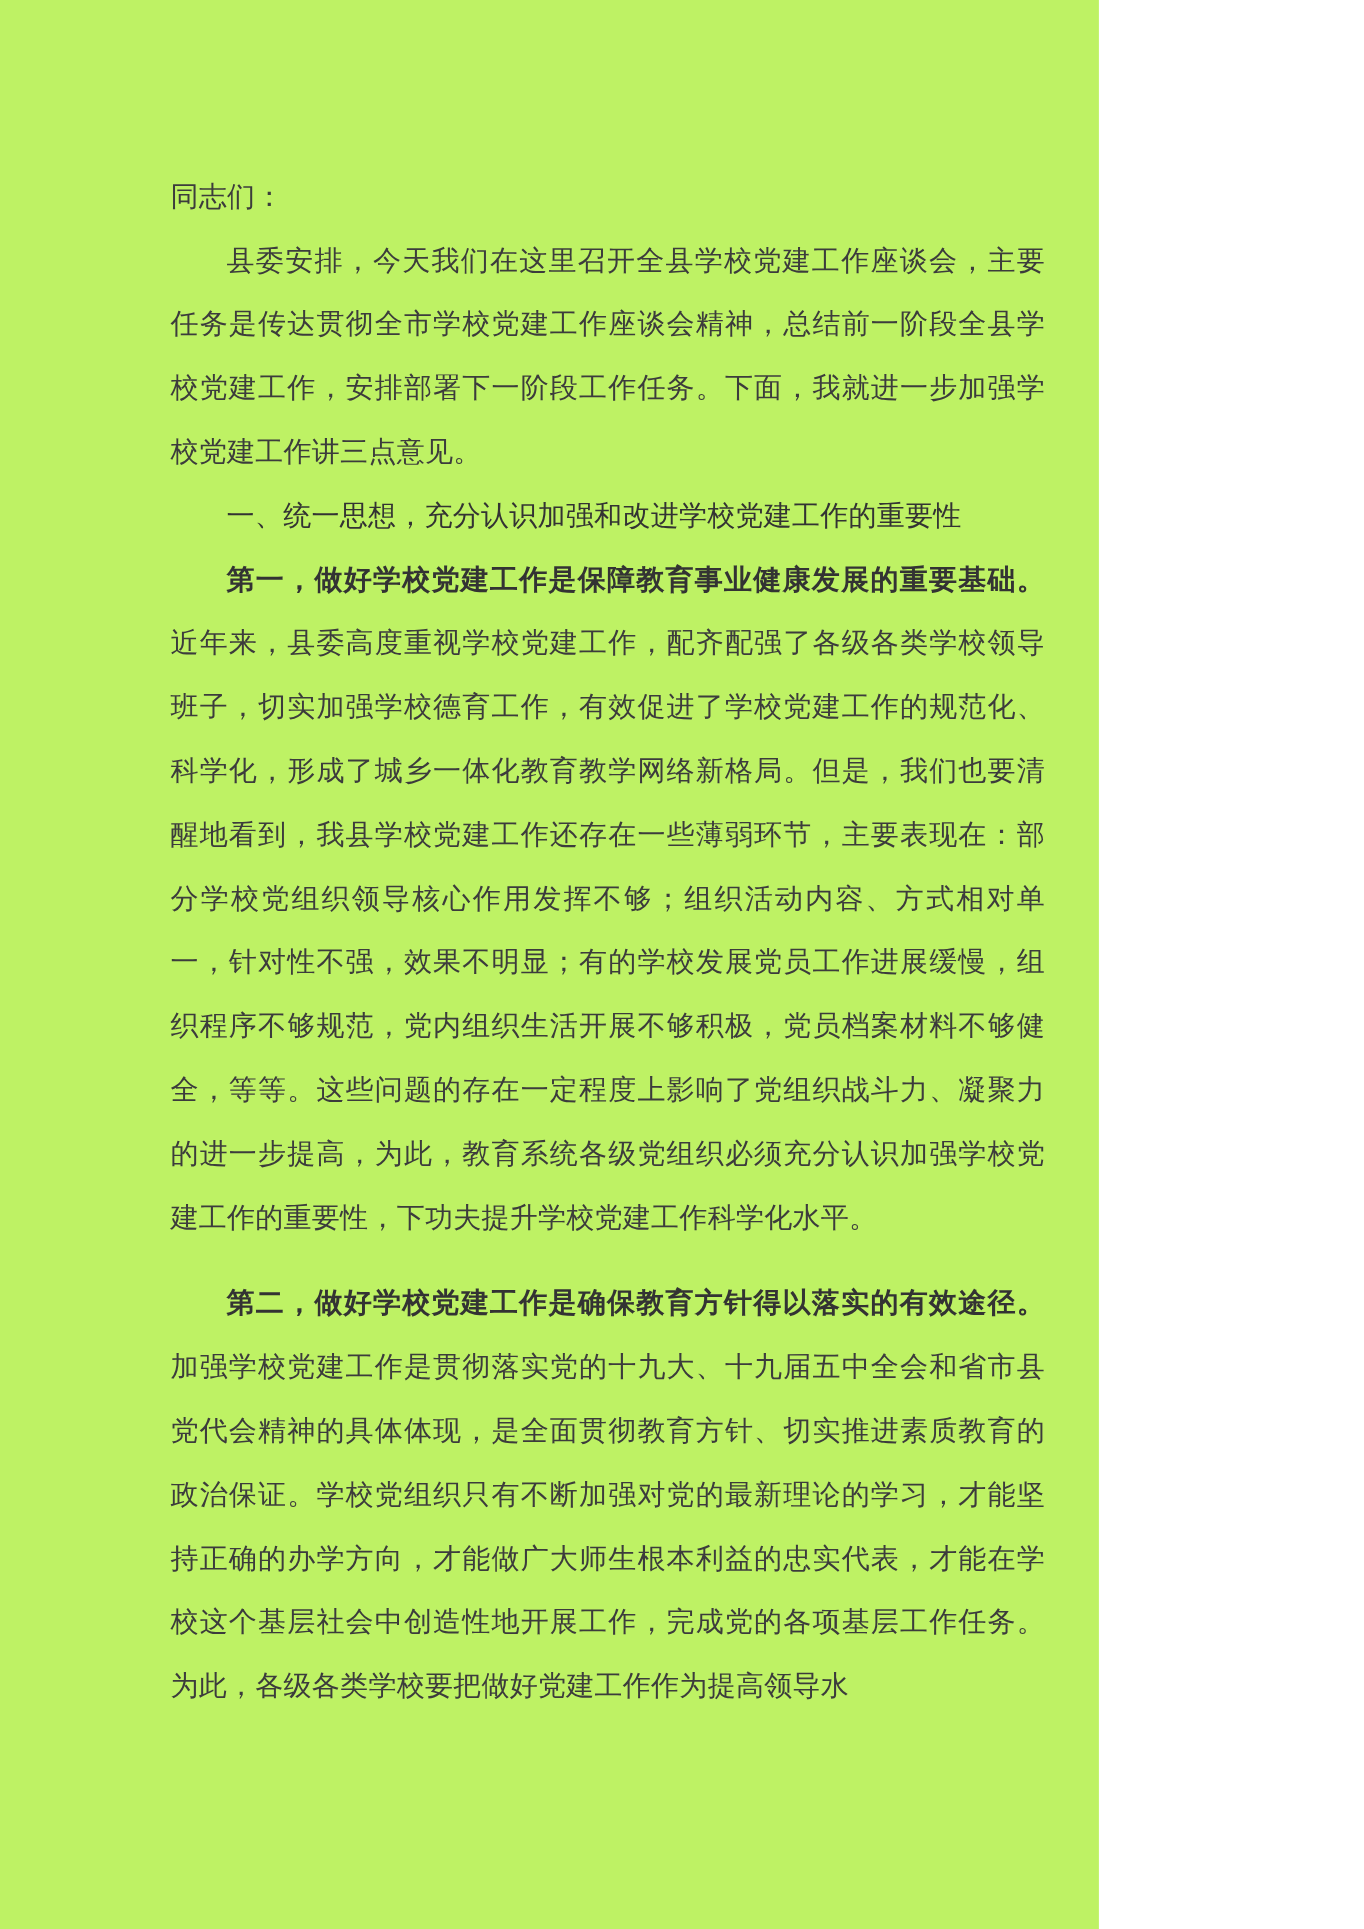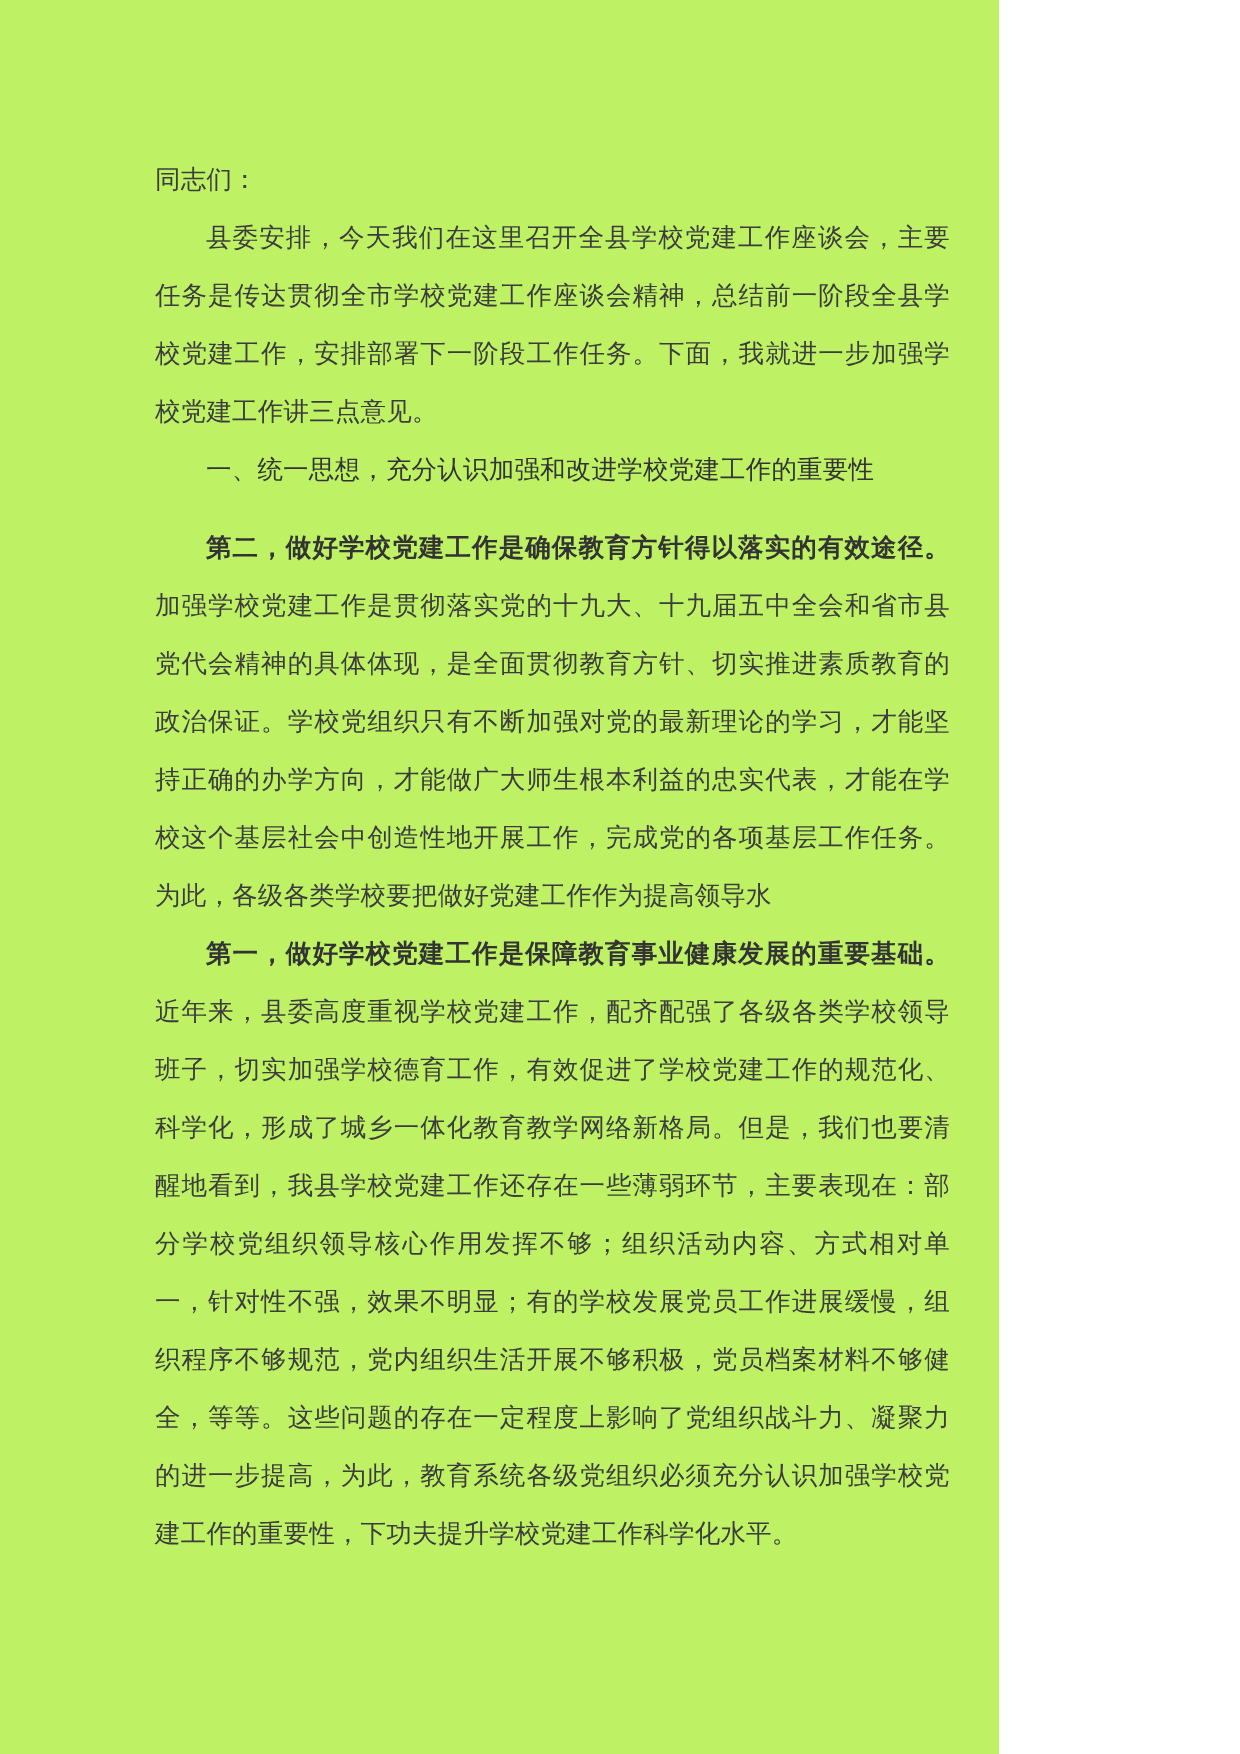--- a/index.html
+++ b/index.html
@@ -35,20 +35,21 @@
     font-weight: 400;
     color: #3c3c3c;
     word-break: break-all;
   }
   .salutation {
     text-indent: 0;
     margin-bottom: 0;
   }
   .indent2 {
     text-indent: 2em;
+    font-family: Liberation Serif, serif;
   }
   .heading {
     text-indent: 2em;
     font-weight: normal;
     color: #333333;
   }
   .lead {
     font-weight: bold;
     color: #333333;
   }
@@ -60,18 +61,18 @@
 
 <div class="page">
   <div class="doc-body">
 
     <p class="salutation">同志们：</p>
 
     <p class="indent2 gap-sm">县委安排，今天我们在这里召开全县学校党建工作座谈会，主要任务是传达贯彻全市学校党建工作座谈会精神，总结前一阶段全县学校党建工作，安排部署下一阶段工作任务。下面，我就进一步加强学校党建工作讲三点意见。</p>
 
     <p class="heading gap-sm">一、统一思想，充分认识加强和改进学校党建工作的重要性</p>
 
+    <p class="indent2 gap-sm"><span class="lead">第一，做好学校党建工作是保障教育事业健康发展的重要基础。</span><span>近年来，县委高度重视学校党建工作，配齐配强了各级各类学校领导班子，切实加强学校德育工作，有效促进了学校党建工作的规范化、科学化，形成了城乡一体化教育教学网络新格局。但是，我们也要清醒地看到，我县学校党建工作还存在一些薄弱环节，主要表现在：部分学校党组织领导核心作用发挥不够；组织活动内容、方式相对单一，针对性不强，效果不明显；有的学校发展党员工作进展缓慢，组织程序不够规范，党内组织生活开展不够积极，党员档案材料不够健全，等等。这些问题的存在一定程度上影响了党组织战斗力、凝聚力的进一步提高，为此，教育系统各级党组织必须充分认识加强学校党建工作的重要性，下功夫提升学校党建工作科学化水平。</span></p>
+
     <p class="indent2 gap-md"><span class="lead">第二，做好学校党建工作是确保教育方针得以落实的有效途径。</span><span>加强学校党建工作是贯彻落实党的十九大、十九届五中全会和省市县党代会精神的具体体现，是全面贯彻教育方针、切实推进素质教育的政治保证。学校党组织只有不断加强对党的最新理论的学习，才能坚持正确的办学方向，才能做广大师生根本利益的忠实代表，才能在学校这个基层社会中创造性地开展工作，完成党的各项基层工作任务。为此，各级各类学校要把做好党建工作作为提高领导水</span></p>
-
-    <p class="indent2 gap-sm"><span class="lead">第一，做好学校党建工作是保障教育事业健康发展的重要基础。</span><span>近年来，县委高度重视学校党建工作，配齐配强了各级各类学校领导班子，切实加强学校德育工作，有效促进了学校党建工作的规范化、科学化，形成了城乡一体化教育教学网络新格局。但是，我们也要清醒地看到，我县学校党建工作还存在一些薄弱环节，主要表现在：部分学校党组织领导核心作用发挥不够；组织活动内容、方式相对单一，针对性不强，效果不明显；有的学校发展党员工作进展缓慢，组织程序不够规范，党内组织生活开展不够积极，党员档案材料不够健全，等等。这些问题的存在一定程度上影响了党组织战斗力、凝聚力的进一步提高，为此，教育系统各级党组织必须充分认识加强学校党建工作的重要性，下功夫提升学校党建工作科学化水平。</span></p>
 
   </div>
 </div>
 
 </body></html>

